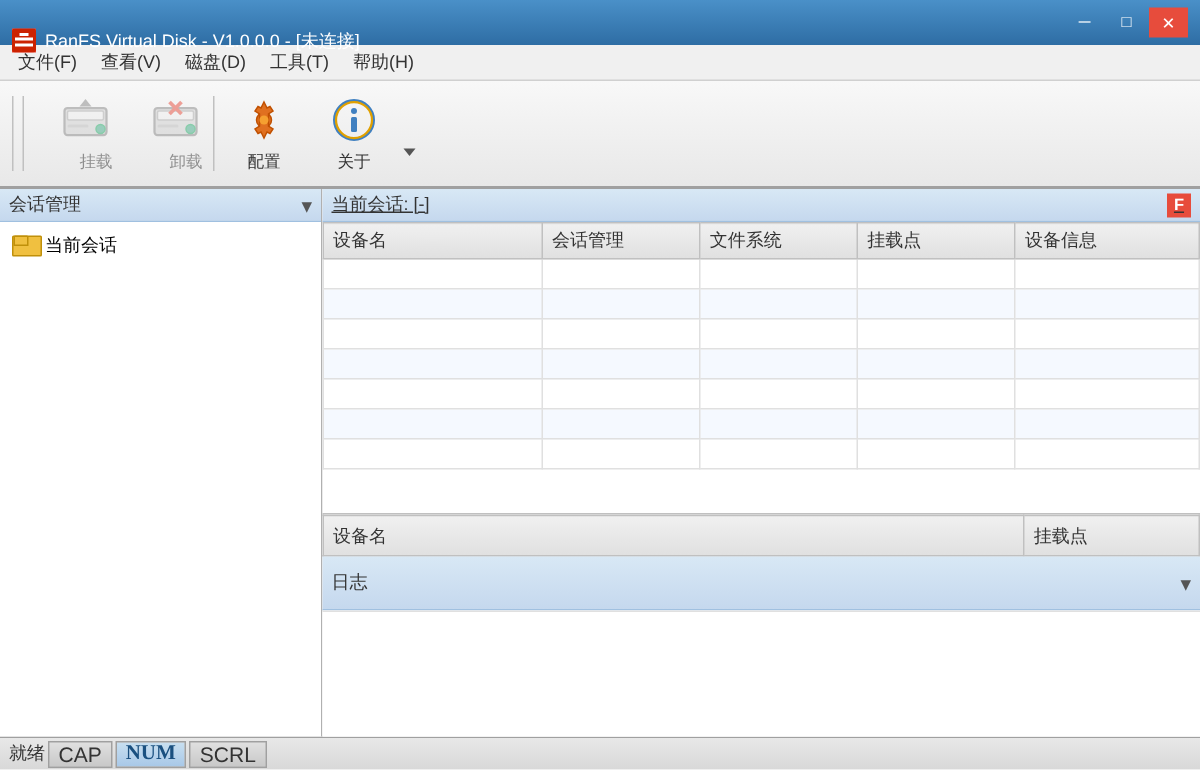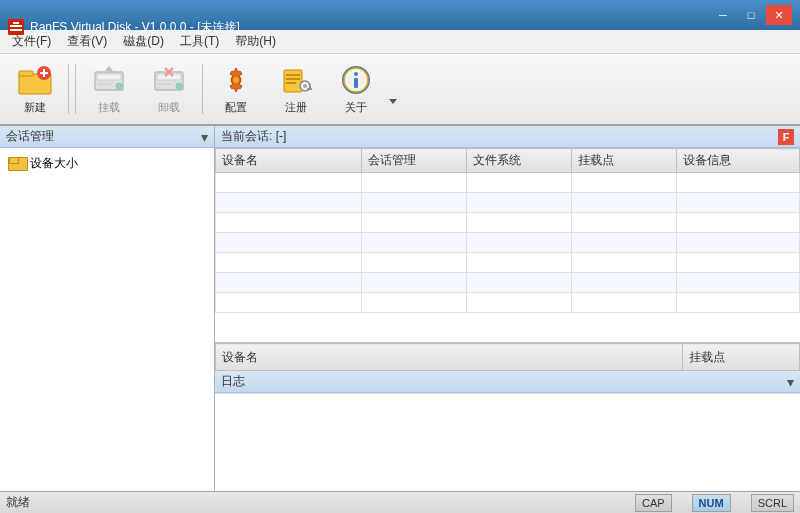--- a/index.html
+++ b/index.html
@@ -213,20 +213,21 @@
     .panel-header {
       height: 22px;
       background: linear-gradient(to bottom, #d8e8f5, #c5d8ee);
       border-bottom: 1px solid #a0c0e0;
       display: flex;
       align-items: center;
       justify-content: space-between;
       padding: 0 6px;
       font-size: 12px;
       color: #333;
+      text-decoration: underline;
     }
     .panel-header-icon {
       width: 16px;
       height: 16px;
       background: #e74c3c;
       color: white;
       font-size: 11px;
       font-weight: bold;
       display: flex;
       align-items: center;
@@ -282,21 +283,21 @@
       color: #333;
     }
 
     
     .log-section {
       height: 120px;
       display: flex;
       flex-direction: column;
     }
     .log-header {
-      height: 22px;
+      height: 36px;
       background: linear-gradient(to bottom, #d8e8f5, #c5d8ee);
       border-bottom: 1px solid #a0c0e0;
       display: flex;
       align-items: center;
       justify-content: space-between;
       padding: 0 6px;
       font-size: 12px;
       color: #333;
     }
     .log-content {
@@ -305,53 +306,54 @@
       border-top: 1px solid #e0e0e0;
     }
 
     
     .status-bar {
       height: 22px;
       background: linear-gradient(to bottom, #e8e8e8, #d8d8d8);
       border-top: 1px solid #a0a0a0;
       display: flex;
       align-items: center;
-      justify-content: space-between;
+      justify-content: flex-start;
       padding: 0 6px;
       font-size: 12px;
       color: #333;
     }
     .status-right {
       display: flex;
       gap: 0;
     }
     .status-key {
       height: 18px;
       padding: 0 6px;
       background: linear-gradient(to bottom, #e0e0e0, #c8c8c8);
       border: 1px solid #a0a0a0;
       display: flex;
       align-items: center;
       justify-content: center;
-      font-size: 11px;
-      color: #333;
-      margin-left: 20px;
+      font-size: 14px;
+      color: #333;
+      margin-left: 2px;
       min-width: 36px;
     }
     .status-key.active {
       background: linear-gradient(to bottom, #c8dff0, #a8c8e8);
       color: #1a5080;
       font-weight: bold;
+      font-family: Liberation Serif, serif;
     }
 
     
     svg { display: block; }
 
     
-    .toolbar-btn.disabled { opacity: 0.5; }
+    .toolbar-btn.disabled { opacity: 0.5; align-items: flex-end; }
     .toolbar-btn.disabled { cursor: default; }
   </style>
 </head>
 <body>
 
 <div class="title-bar">
   <div class="title-bar-left">
     <div class="title-icon">
       <svg width="16" height="16" viewBox="0 0 16 16">
         <rect x="0" y="0" width="16" height="16" fill="#cc2200" rx="2"></rect>
@@ -372,34 +374,20 @@
 <div class="menu-bar">
   <div class="menu-item">文件(F)</div>
   <div class="menu-item">查看(V)</div>
   <div class="menu-item">磁盘(D)</div>
   <div class="menu-item">工具(T)</div>
   <div class="menu-item">帮助(H)</div>
 </div>
 
 <div class="toolbar">
 
-  <div class="toolbar-btn">
-    <div class="icon-wrap">
-      <svg width="36" height="32" viewBox="0 0 36 32">
-
-        <rect x="2" y="10" width="32" height="20" fill="#f5c542" stroke="#c8900a" stroke-width="1" rx="1"></rect>
-        <rect x="2" y="7" width="14" height="5" fill="#f5c542" stroke="#c8900a" stroke-width="1" rx="1"></rect>
-
-        <rect x="20" y="2" width="14" height="14" fill="#e74c3c" rx="7"></rect>
-        <rect x="26" y="5" width="2" height="8" fill="white"></rect>
-        <rect x="23" y="8" width="8" height="2" fill="white"></rect>
-      </svg>
-    </div>
-    <span class="btn-label">新建</span>
-  </div>
 
 
 
   <div class="toolbar-sep"></div>
 
 
   <div class="toolbar-sep"></div>
 
   <div class="toolbar-btn disabled">
     <div class="icon-wrap">
@@ -438,36 +426,20 @@
       <svg width="36" height="32" viewBox="0 0 36 32">
 
         <circle cx="18" cy="16" r="5" fill="#e07020" stroke="#c05000" stroke-width="1"></circle>
         <path d="M18 4 L20 8 L22 7 L24 10 L21 12 L21 20 L24 22 L22 25 L20 24 L18 28 L16 24 L14 25 L12 22 L15 20 L15 12 L12 10 L14 7 L16 8 Z" fill="#e07020" stroke="#c05000" stroke-width="1"></path>
         <circle cx="18" cy="16" r="3" fill="#f5a030"></circle>
       </svg>
     </div>
     <span class="btn-label">配置</span>
   </div>
 
-  <div class="toolbar-btn">
-    <div class="icon-wrap">
-      <svg width="36" height="32" viewBox="0 0 36 32">
-
-        <rect x="6" y="6" width="18" height="22" fill="#f5c542" stroke="#c8900a" stroke-width="1" rx="1"></rect>
-        <rect x="8" y="10" width="14" height="2" fill="#c8900a"></rect>
-        <rect x="8" y="14" width="14" height="2" fill="#c8900a"></rect>
-        <rect x="8" y="18" width="10" height="2" fill="#c8900a"></rect>
-        <circle cx="27" cy="22" r="5" fill="#f0f0f0" stroke="#888" stroke-width="1.5"></circle>
-        <circle cx="27" cy="22" r="2" fill="#aaa"></circle>
-        <rect x="29" y="24" width="5" height="2" fill="#888" rx="1"></rect>
-        <rect x="31" y="22" width="2" height="4" fill="#888" rx="1"></rect>
-      </svg>
-    </div>
-    <span class="btn-label">注册</span>
-  </div>
 
   <div class="toolbar-btn">
     <div class="icon-wrap">
       <svg width="36" height="32" viewBox="0 0 36 32">
         <circle cx="18" cy="16" r="13" fill="none" stroke="#4080c0" stroke-width="2"></circle>
         <circle cx="18" cy="10" r="2" fill="#4080c0"></circle>
         <rect x="16" y="14" width="4" height="10" fill="#4080c0" rx="1"></rect>
 
         <circle cx="18" cy="16" r="12" fill="none" stroke="#e0a000" stroke-width="1.5"></circle>
       </svg>
@@ -483,21 +455,21 @@
 <div class="main-area">
 
   <div class="sidebar">
     <div class="sidebar-header">
       <span>会话管理</span>
       <span class="sidebar-pin">▾</span>
     </div>
     <div class="sidebar-content">
       <div class="sidebar-item">
         <div class="folder-icon"></div>
-        <span>设备大小</span>
+        <span>当前会话</span>
       </div>
     </div>
   </div>
 
   <div class="right-panel">
     <div class="panel-header">
       <span>当前会话: [-]</span>
       <div class="panel-header-icon">F</div>
     </div>
 

